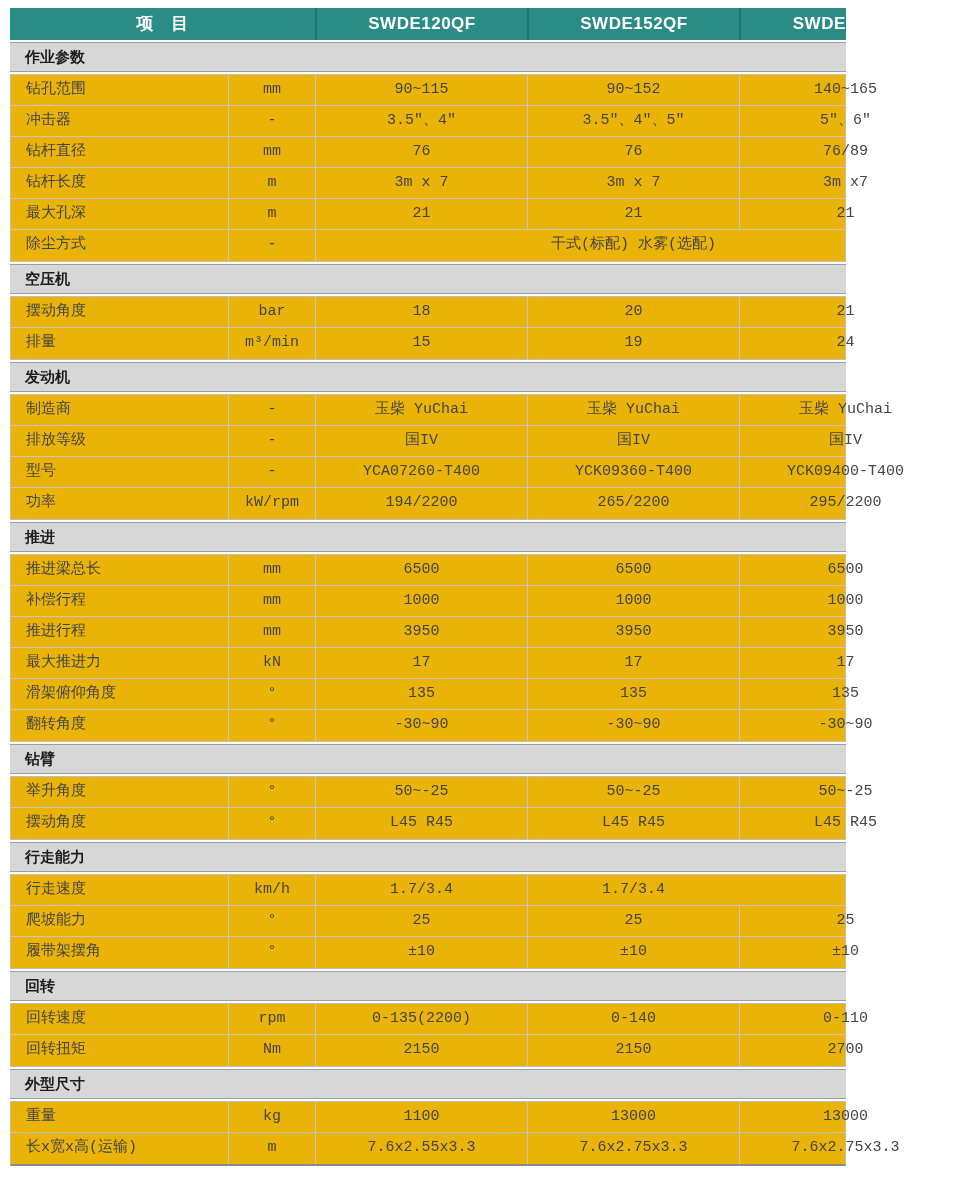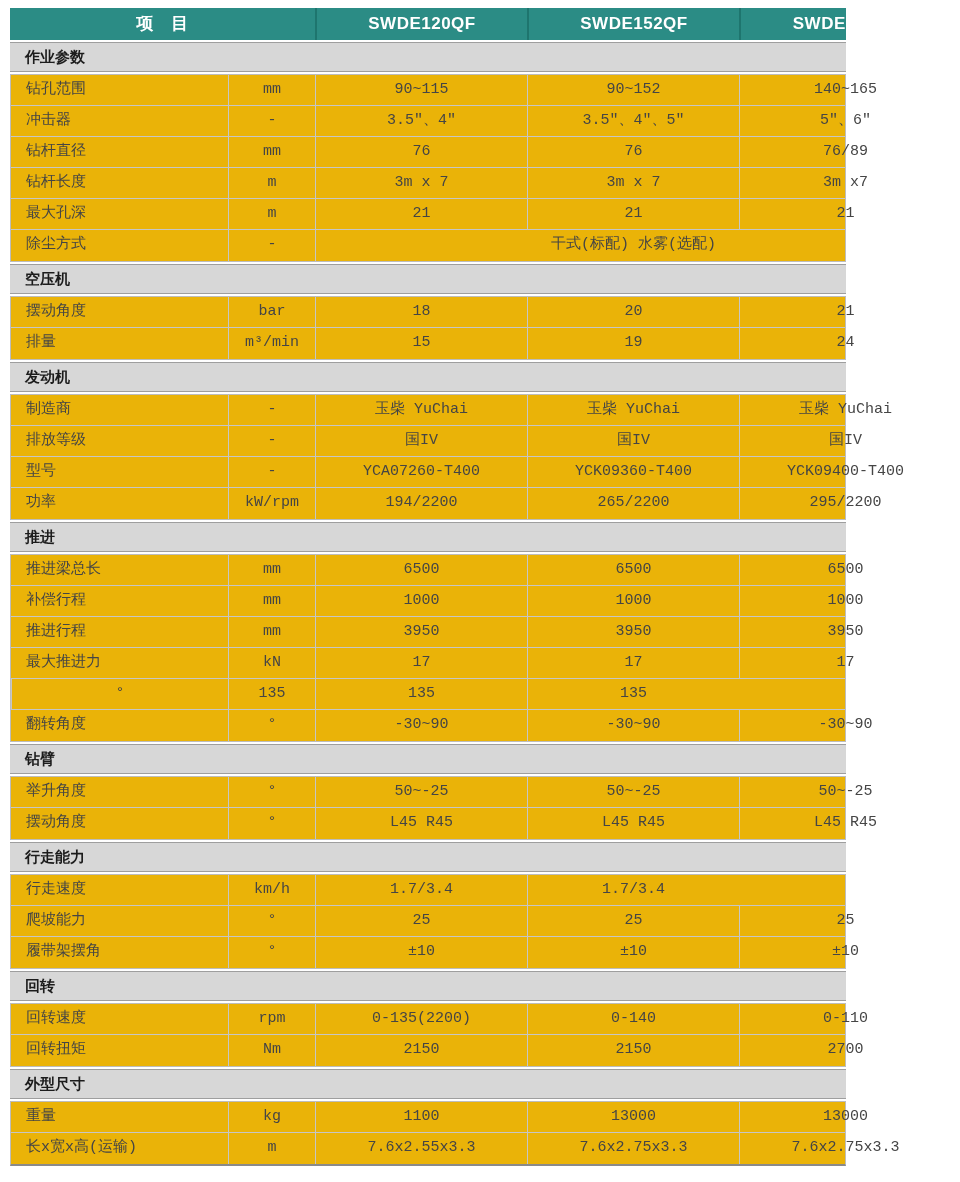--- a/index.html
+++ b/index.html
@@ -184,20 +184,21 @@
           <div class="cell value">3950</div>
         </div>
         <div class="data-row">
           <div class="cell label">最大推进力</div>
           <div class="cell unit">kN</div>
           <div class="cell value">17</div>
           <div class="cell value">17</div>
           <div class="cell value">17</div>
         </div>
         <div class="data-row">
+          <div class="cell label">滑架俯仰角度</div>
           <div class="cell unit">°</div>
           <div class="cell value">135</div>
           <div class="cell value">135</div>
           <div class="cell value">135</div>
         </div>
         <div class="data-row">
           <div class="cell label">翻转角度</div>
           <div class="cell unit">°</div>
           <div class="cell value">-30~90</div>
           <div class="cell value">-30~90</div>

